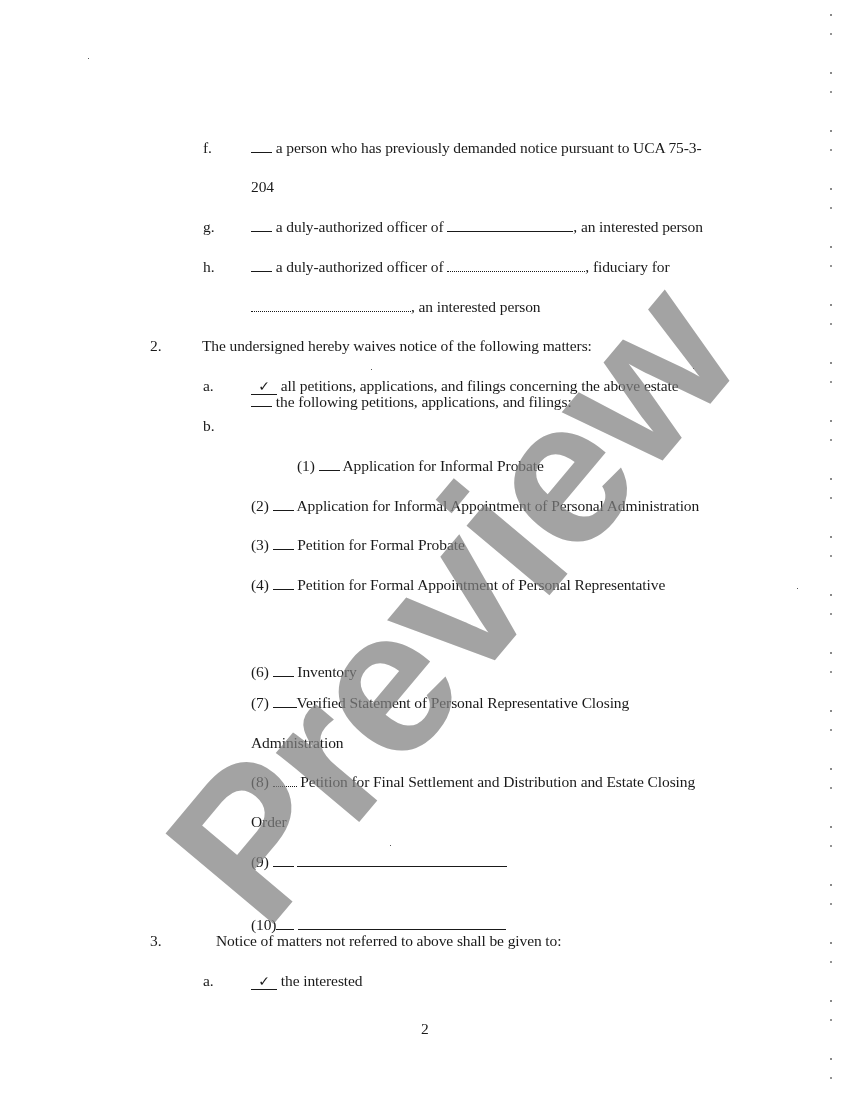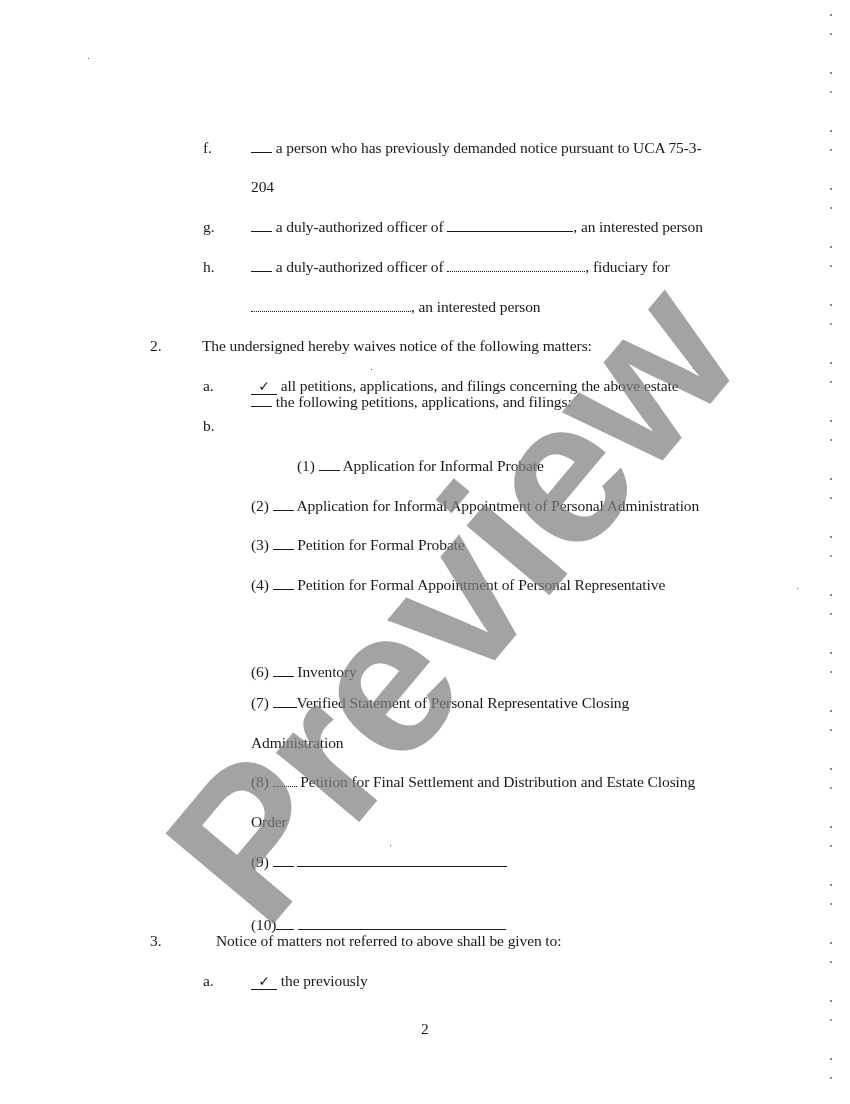--- a/index.html
+++ b/index.html
@@ -128,21 +128,21 @@
     <span>(10)</span><span class="blank" style="width:18px;"></span>
     <span class="blank" style="width:208px;"></span>
   </div>
 
   <div class="line" style="top:931px;left:150px;">3.</div>
   <div class="line" style="top:931px;left:216px;">Notice of matters not referred to above shall be given to:</div>
 
   <div class="line" style="top:971px;left:203px;">a.</div>
   <div class="line" style="top:971px;left:251px;">
     <span class="check">✓</span>
-    <span>the previously</span>
+    <span>the interested</span>
   </div>
 
   <div class="page-number">2</div>
 
   <div class="scan-dots"></div>
   <div class="speck" style="left:88px;top:58px;"></div>
   <div class="speck" style="left:390px;top:845px;"></div>
   <div class="speck" style="left:371px;top:369px;"></div>
   <div class="speck" style="left:693px;top:368px;"></div>
   <div class="speck" style="left:797px;top:588px;"></div>

